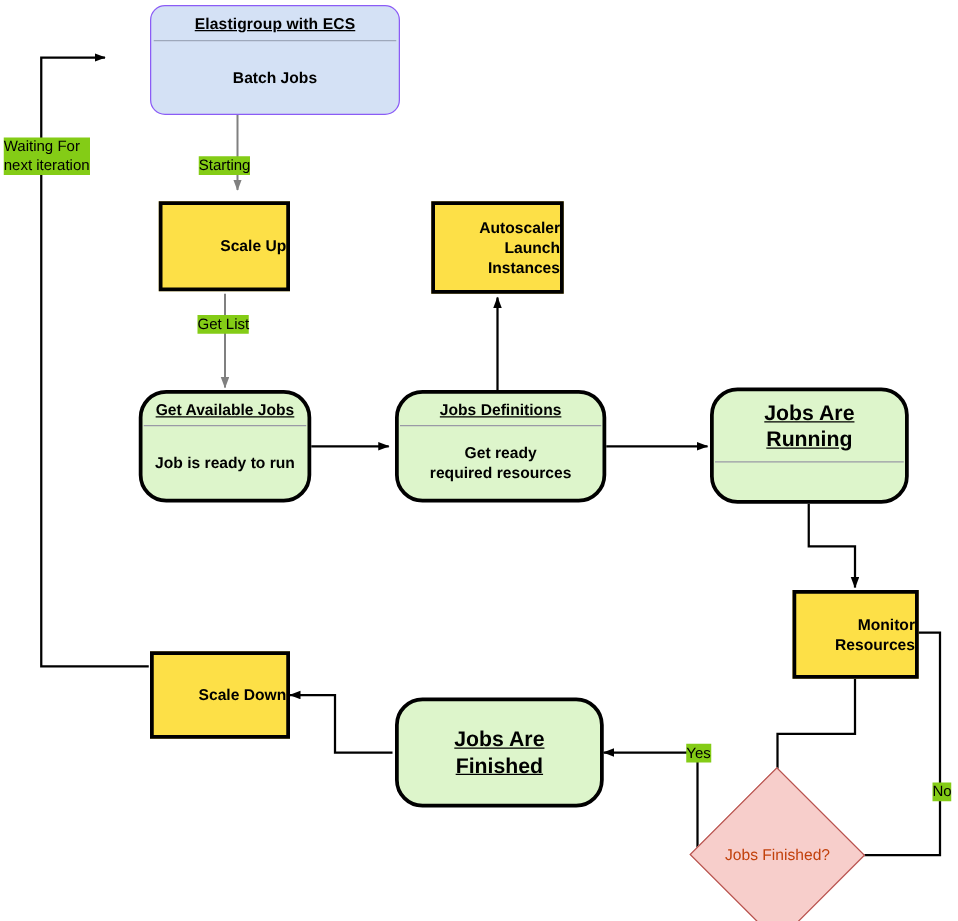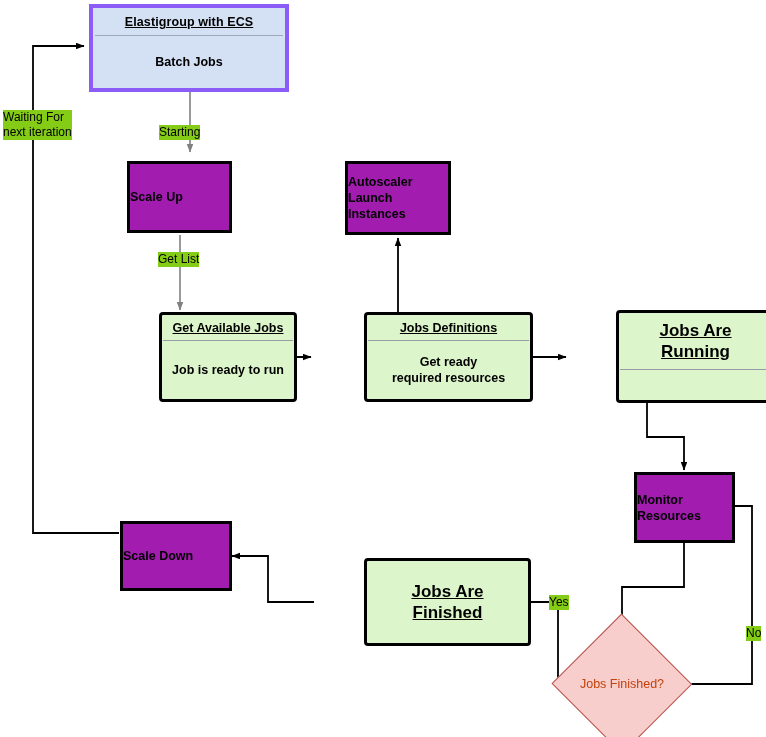--- a/index.html
+++ b/index.html
@@ -33,22 +33,23 @@
     display: flex;
     flex-direction: column;
     align-items: stretch;
     justify-content: center;
     text-align: center;
   }
 
   
   .node-blue {
     background: #d4e1f5;
-    border: 4px solid #8b5cf6;
-    border-radius: 0;
+    border: 1px solid #8b5cf6;
+    border-radius: 12px;
+    margin-left: 31px;
   }
   .node-blue .title {
     font-size: 12.5px;
     font-weight: bold;
     text-decoration: underline;
     padding: 7px 6px 6px 6px;
     letter-spacing: 0.1px;
   }
   .node-blue .divider {
     height: 1px;
@@ -59,35 +60,34 @@
     font-size: 12.5px;
     font-weight: bold;
     display: flex;
     align-items: center;
     justify-content: center;
     flex: 1;
   }
 
   
   .node-yellow {
-    background: #a21caf;
+    background: #fde047;
     border: 3px solid #000000;
-    align-items: flex-start;
+    align-items: flex-end;
     justify-content: center;
     font-size: 12.5px;
     font-weight: bold;
     line-height: 1.28;
   }
 
   
   .node-green {
     background: #ddf5cb;
     border: 3px solid #000000;
-    border-radius: 4px;
-    margin-left: 48px;
+    border-radius: 22px;
   }
   .node-green .title {
     font-size: 12.5px;
     font-weight: bold;
     text-decoration: underline;
     padding: 6px 6px 5px 6px;
   }
   .node-green .divider {
     height: 1px;
     background: #9a9aa6;

